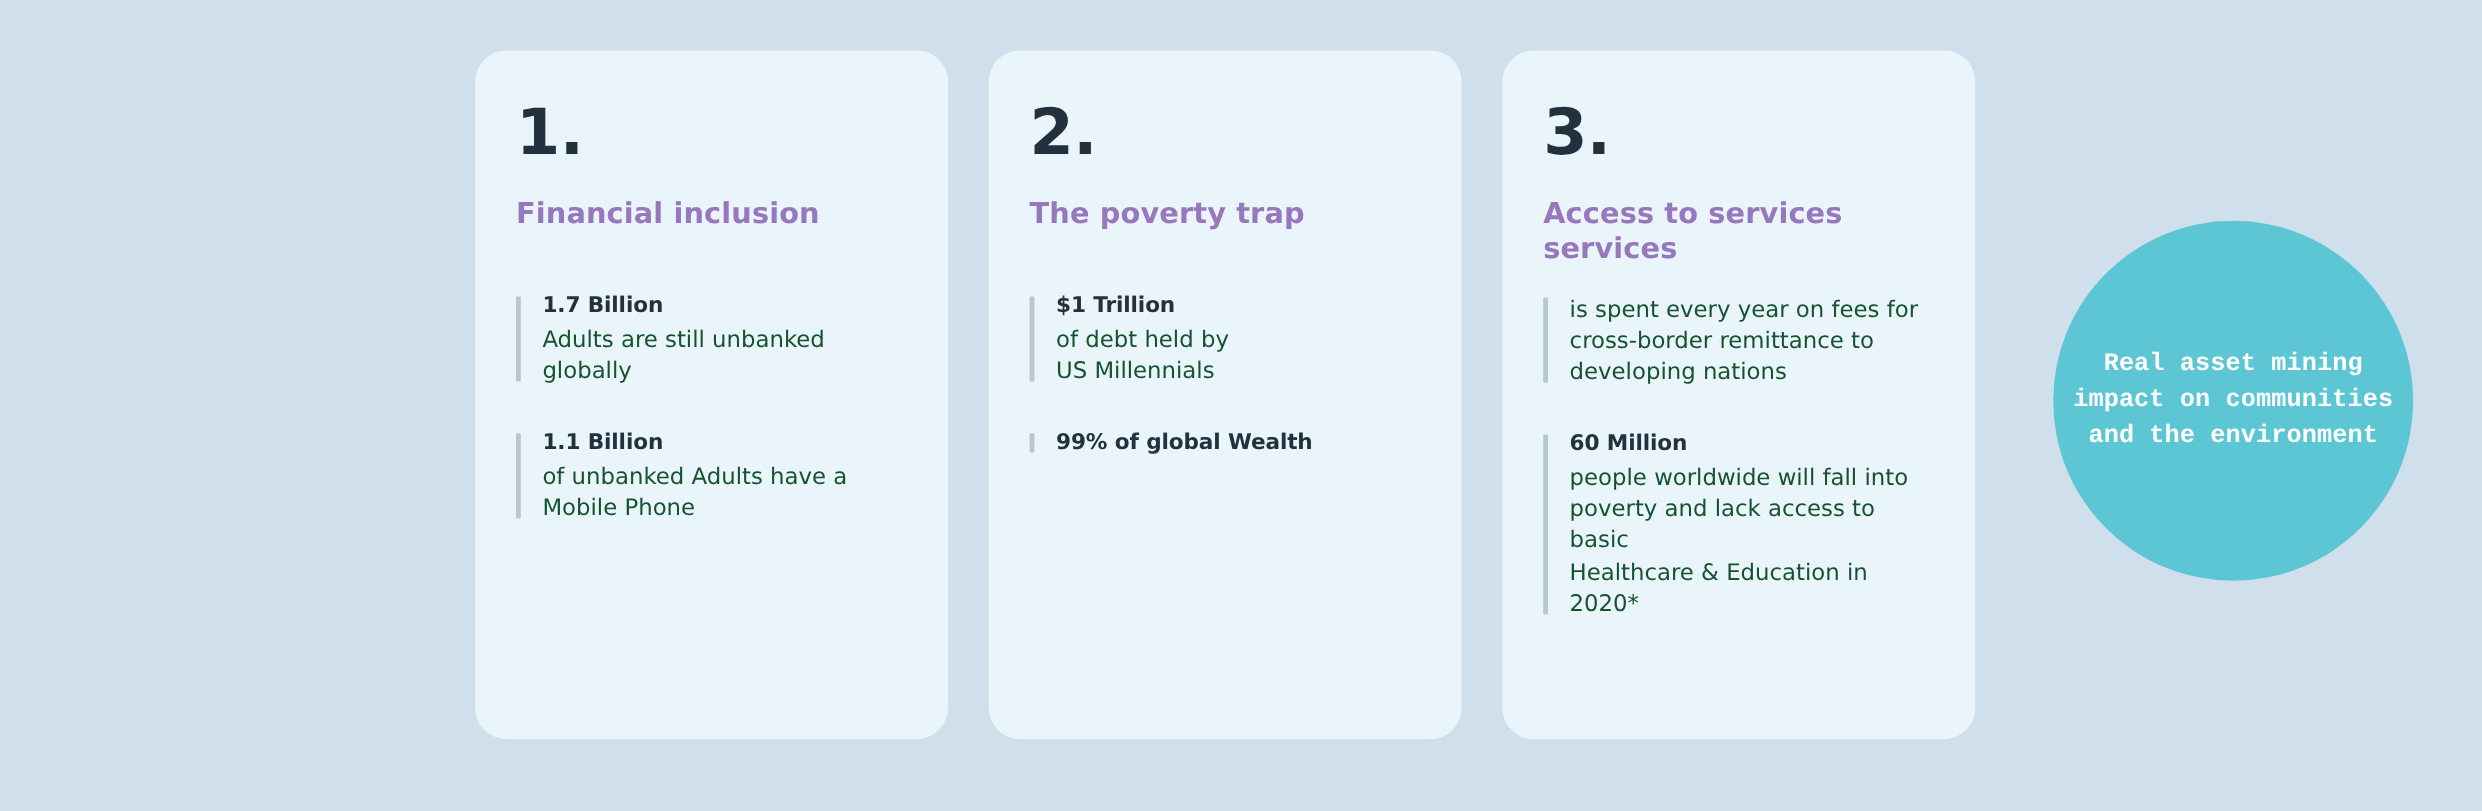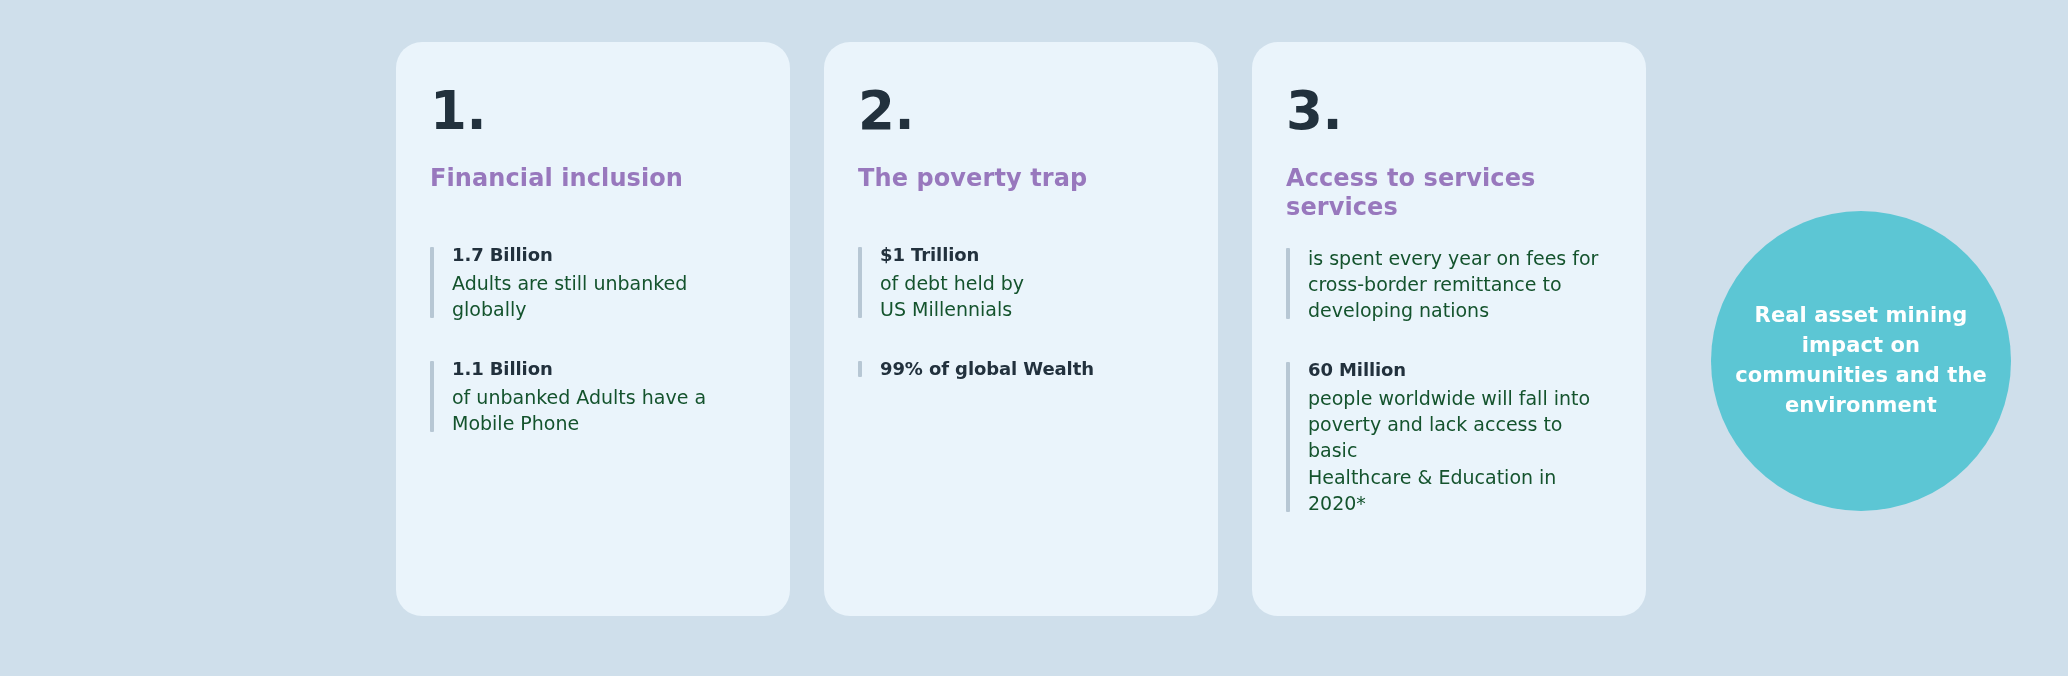--- a/index.html
+++ b/index.html
@@ -37,21 +37,21 @@
     color: #ffffff;
     font-weight: bold;
     font-size: 21px;
     line-height: 1.42;
     letter-spacing: 0.1px;
     white-space: pre-line;
     padding: 0 26px;
   }
 
   #circle-left  { left: 25px;   top: 196px; width: 300px; height: 300px; }
-  #circle-right { left: 1711px; top: 211px; width: 300px; height: 300px; }
+  #circle-right { left: 1711px; top: 184px; width: 300px; height: 300px; font-family: Liberation Mono, monospace; }
 
   #circle-right .circle-text { padding: 0 14px; }
 
   
   .cards {
     position: absolute;
     left: 396px;
     top: 42px;
     display: flex;
     gap: 34px;

